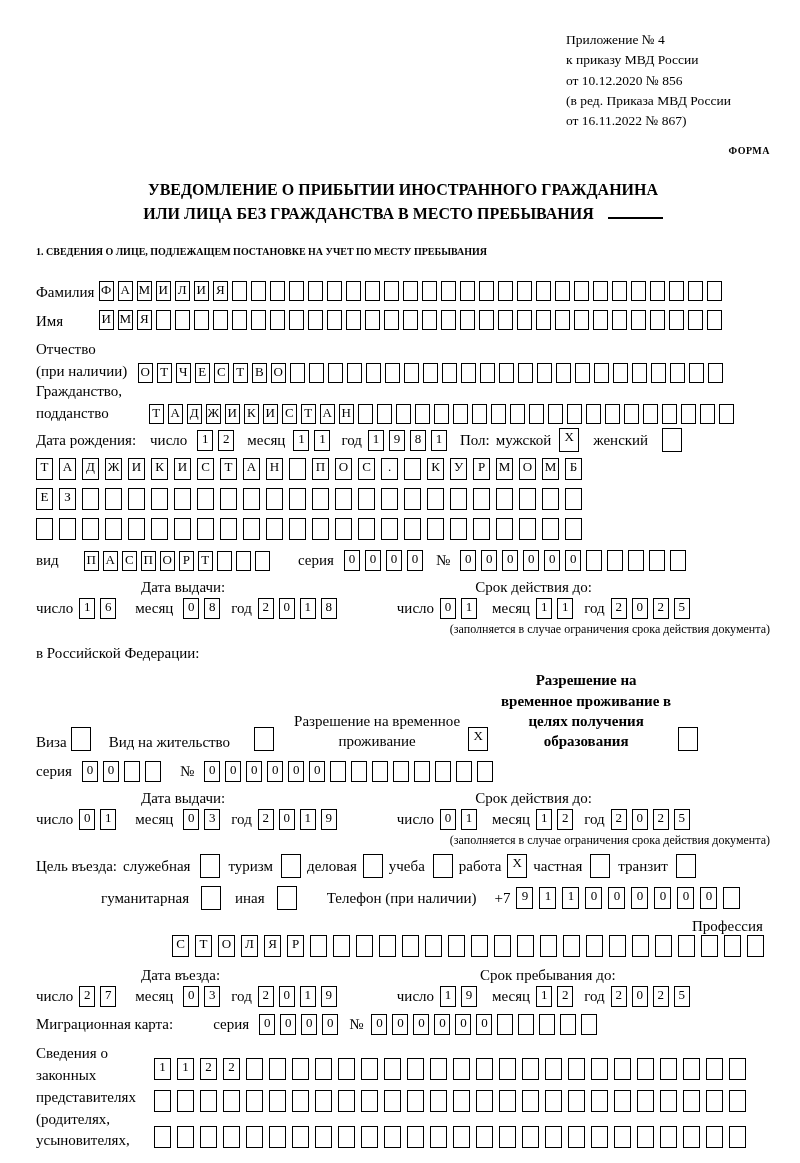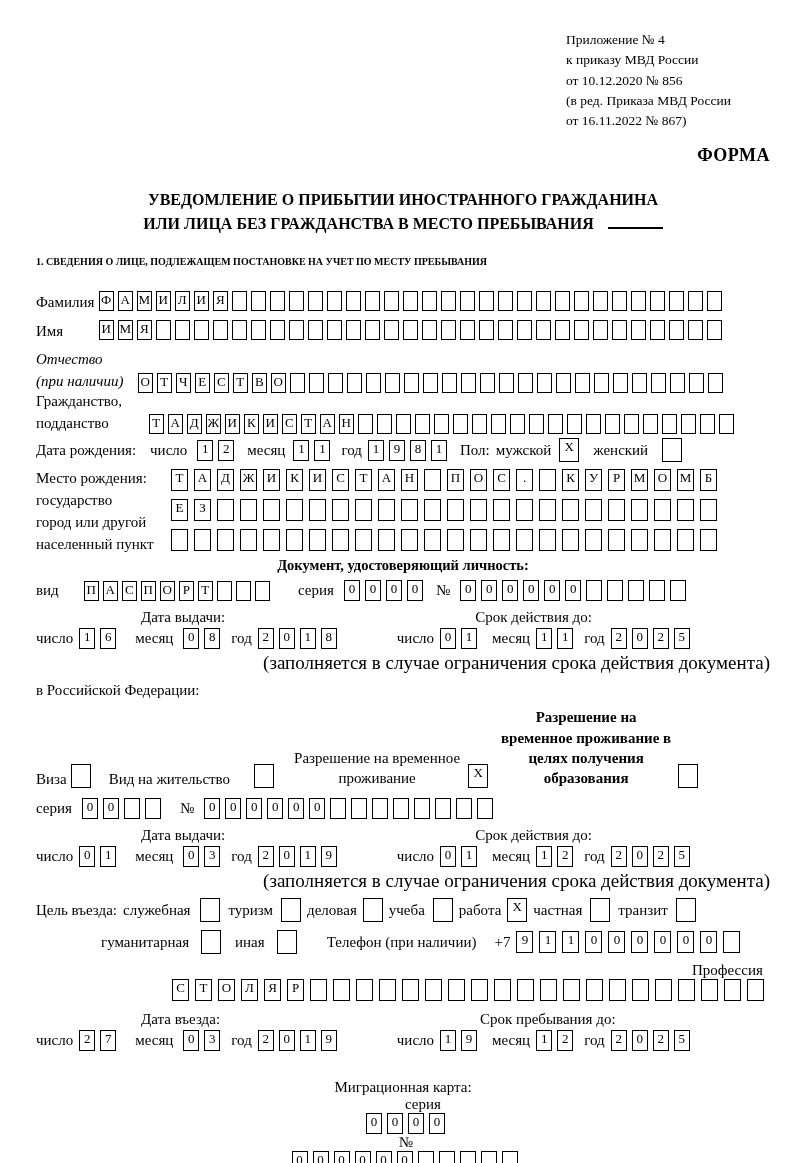--- a/index.html
+++ b/index.html
@@ -1,37 +1,37 @@
 <!DOCTYPE html>
 <html><head>
 <meta charset="utf-8">
 <style>
   html,body{margin:0;padding:0;background:#fff;}
   body{width:800px;height:1163px;overflow:hidden;color:#000;
        font-family:"Liberation Serif","DejaVu Serif",serif;font-size:15px;}
   .page{box-sizing:border-box;width:800px;height:1163px;padding:30px 30px 10px 36px;}
 
   .ref{margin-left:530px;font-size:13.5px;line-height:1.5;}
-  .forma{text-align:right;font-weight:bold;margin-top:14px;font-size:18px;letter-spacing:.5px;}
+  .forma{text-align:right;font-weight:bold;margin-top:14px;font-size:10px;letter-spacing:.5px;}
   .title{text-align:center;font-weight:bold;font-size:16px;margin-top:22px;line-height:1.5;}
   .blank-line{display:inline-block;width:55px;border-bottom:2px solid #000;height:14px;margin-left:14px;}
   .sec1{font-weight:bold;font-size:10px;margin-top:20px;white-space:nowrap;}
 
   .row{display:flex;align-items:flex-end;}
   .inline{display:flex;align-items:center;}
   .lbl{flex:none;}
   .cells{display:inline-flex;align-items:flex-start;flex:none;}
   .cell{box-sizing:border-box;height:20px;border:1.6px solid #000;text-align:center;
         font-size:13px;line-height:16px;flex:none;background:#fff;}
   .cells-sm .cell{width:14.5px;margin-right:4.5px;}
   .cells-md .cell{width:16px;height:21px;margin-right:5px;}
   .cells-lg .cell{width:17px;height:22px;margin-right:6px;}
   .cells-cb .cell{width:20px;height:24px;margin-right:0;}
 
-  .note-r{text-align:right;font-size:19px;margin-top:3px;}
+  .note-r{text-align:right;font-size:12px;margin-top:3px;}
   .center-b{text-align:center;font-weight:bold;font-size:14.5px;}
   .ml6{margin-left:6px;}.ml8{margin-left:8px;}.ml10{margin-left:10px;}.ml12{margin-left:12px;}
   .ml14{margin-left:14px;}.ml18{margin-left:18px;}.ml24{margin-left:24px;}.ml30{margin-left:30px;}
   .mt6{margin-top:6px;}.mt9{margin-top:9px;}
   .lh{line-height:1.45;}
   .optcol{text-align:center;line-height:1.35;flex:none;}
 </style>
 </head>
 <body>
 
@@ -125,21 +125,21 @@
         <span class="cell"></span>
         <span class="cell"></span>
         <span class="cell"></span>
         <span class="cell"></span>
         <span class="cell"></span>
         <span class="cell"></span>
       </span>
   </div>
 
   <div class="row mt9">
-    <span class="lbl lh" style="width:102px;font-style:italic;">
+    <span class="lbl lh" style="width:102px;">
       <span>Отчество</span><br>
       <span>(при наличии)</span>
     </span>
     <span class="cells cells-sm">
         <span class="cell">О</span>
         <span class="cell">Т</span>
         <span class="cell">Ч</span>
         <span class="cell">Е</span>
         <span class="cell">С</span>
         <span class="cell">Т</span>
@@ -235,26 +235,20 @@
     <span class="cells cells-cb ml8">
         <span class="cell">X</span>
       </span>
     <span class="lbl ml14">женский</span>
     <span class="cells cells-cb ml14">
         <span class="cell"></span>
       </span>
   </div>
 
   <div class="row mt6">
-    <span class="lbl lh" style="width:135px;">
-      <span>Место рождения:</span><br>
-      <span>государство</span><br>
-      <span>город или другой</span><br>
-      <span>населенный пункт</span>
-    </span>
     <span>
       <div class="cells cells-lg">
           <span class="cell">Т</span>
           <span class="cell">А</span>
           <span class="cell">Д</span>
           <span class="cell">Ж</span>
           <span class="cell">И</span>
           <span class="cell">К</span>
           <span class="cell">И</span>
           <span class="cell">С</span>
@@ -323,21 +317,20 @@
           <span class="cell"></span>
           <span class="cell"></span>
           <span class="cell"></span>
           <span class="cell"></span>
           <span class="cell"></span>
           <span class="cell"></span>
         </div>
     </span>
   </div>
 
-  <div class="center-b" style="margin-top:2px;">Документ, удостоверяющий личность:</div>
 
   <div class="inline mt6">
     <span class="lbl" style="width:48px;">вид</span>
     <span class="cells cells-sm">
         <span class="cell">П</span>
         <span class="cell">А</span>
         <span class="cell">С</span>
         <span class="cell">П</span>
         <span class="cell">О</span>
         <span class="cell">Р</span>
@@ -623,21 +616,21 @@
       </span>
     <span class="lbl ml6">год</span>
     <span class="cells cells-md ml6">
         <span class="cell">2</span>
         <span class="cell">0</span>
         <span class="cell">2</span>
         <span class="cell">5</span>
       </span>
   </div>
 
-  <div class="inline" style="margin-top:28px;flex-direction:column;">
+  <div class="inline" style="margin-top:7px;">
     <span class="lbl">Миграционная карта:</span>
     <span class="lbl" style="margin-left:40px;">серия</span>
     <span class="cells cells-md ml10">
         <span class="cell">0</span>
         <span class="cell">0</span>
         <span class="cell">0</span>
         <span class="cell">0</span>
       </span>
     <span class="lbl ml6">№</span>
     <span class="cells cells-md ml8">

